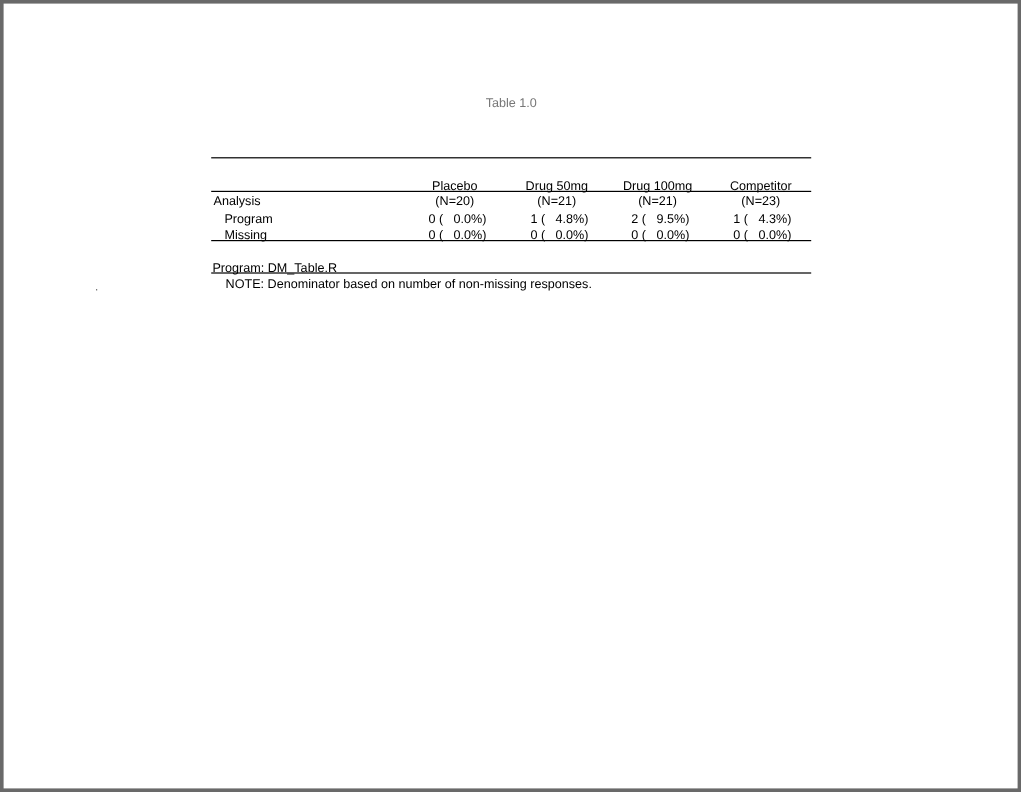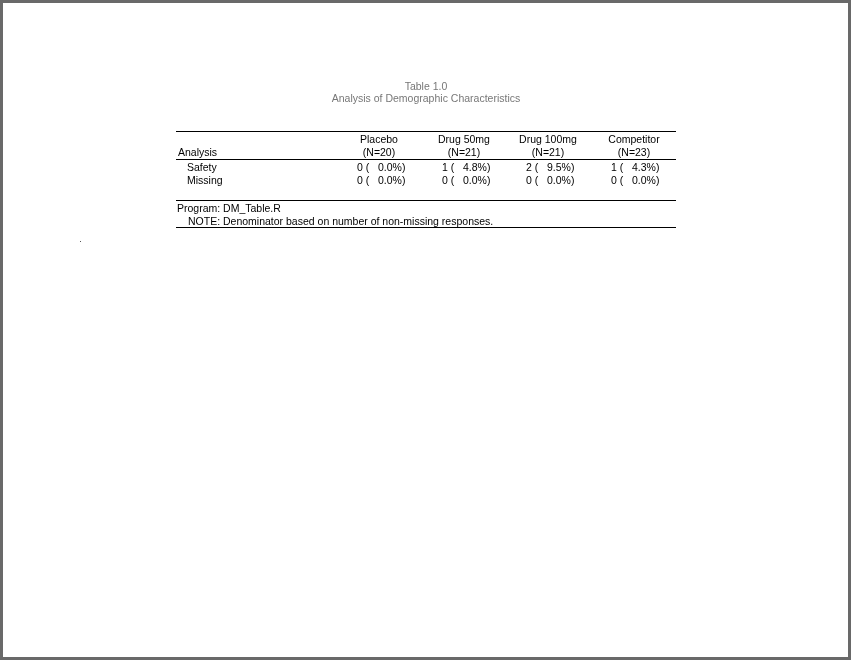--- a/index.html
+++ b/index.html
@@ -20,32 +20,31 @@
     .titles {
       position: absolute; left: 170px; width: 512px; top: 80px;
       text-align: center; color: #777777; font-weight: normal;
       font-size: 10.5px; line-height: 12px;
     }
     .tbl {
       position: absolute; left: 176px; top: 131px; width: 500px;
       font-size: 10.5px; color: #000;
     }
     .rule { position: absolute; left: 0; width: 500px; height: 1px; background: #000; }
-    .cell { position: absolute; white-space: pre; line-height: 12px; }
+    .cell { position: absolute; white-space: pre; line-height: 12px; margin-top: 16px; }
     .ctr { text-align: center; }
     .dot { position: absolute; left: 80px; top: 241px; width: 1px; height: 1px; background: #555; }
   </style>
 </head>
 <body>
 
 <div class="frame"></div>
 
 <div class="titles">
   <div>Table 1.0</div>
-  <div>Analysis of Demographic Characteristics</div>
 </div>
 
 <div class="tbl">
   <div class="rule" style="top:0px"></div>
 
   <div class="cell" style="left:2px; top:15px">Analysis</div>
 
   <div class="cell ctr" style="left:163px; width:80px; top:2px">Placebo</div>
   <div class="cell ctr" style="left:163px; width:80px; top:15px">(N=20)</div>
 
@@ -53,21 +52,21 @@
   <div class="cell ctr" style="left:248px; width:80px; top:15px">(N=21)</div>
 
   <div class="cell ctr" style="left:332px; width:80px; top:2px">Drug 100mg</div>
   <div class="cell ctr" style="left:332px; width:80px; top:15px">(N=21)</div>
 
   <div class="cell ctr" style="left:418px; width:80px; top:2px">Competitor</div>
   <div class="cell ctr" style="left:418px; width:80px; top:15px">(N=23)</div>
 
   <div class="rule" style="top:28px"></div>
 
-  <div class="cell" style="left:11px; top:30px">Safety</div>
+  <div class="cell" style="left:11px; top:30px">Program</div>
   <div class="cell" style="left:181px; top:30px">0 (   0.0%)</div>
   <div class="cell" style="left:266px; top:30px">1 (   4.8%)</div>
   <div class="cell" style="left:350px; top:30px">2 (   9.5%)</div>
   <div class="cell" style="left:435px; top:30px">1 (   4.3%)</div>
 
   <div class="cell" style="left:11px; top:43px">Missing</div>
   <div class="cell" style="left:181px; top:43px">0 (   0.0%)</div>
   <div class="cell" style="left:266px; top:43px">0 (   0.0%)</div>
   <div class="cell" style="left:350px; top:43px">0 (   0.0%)</div>
   <div class="cell" style="left:435px; top:43px">0 (   0.0%)</div>

